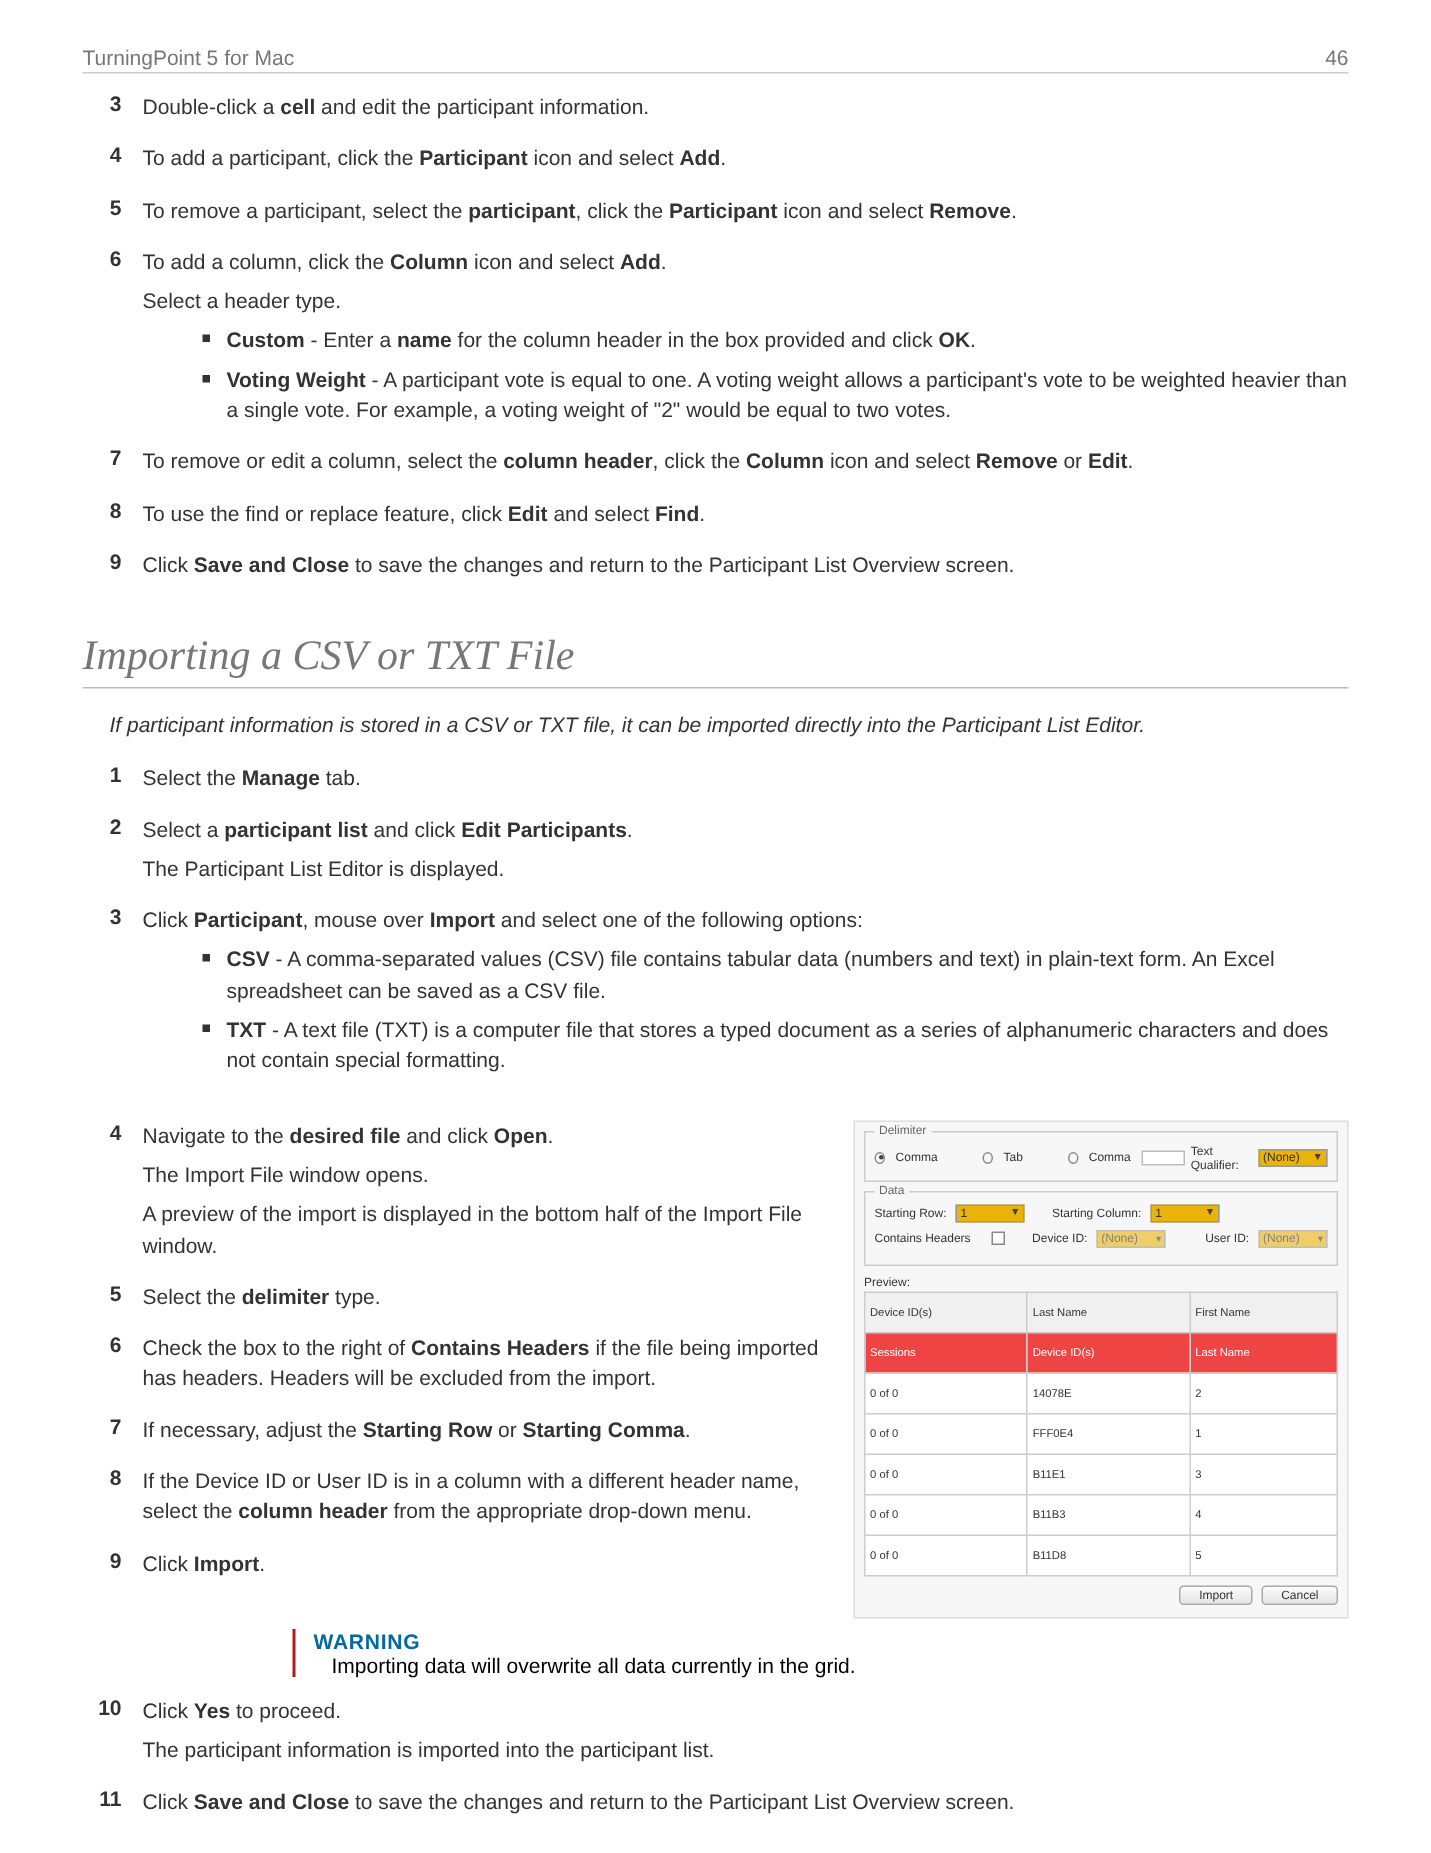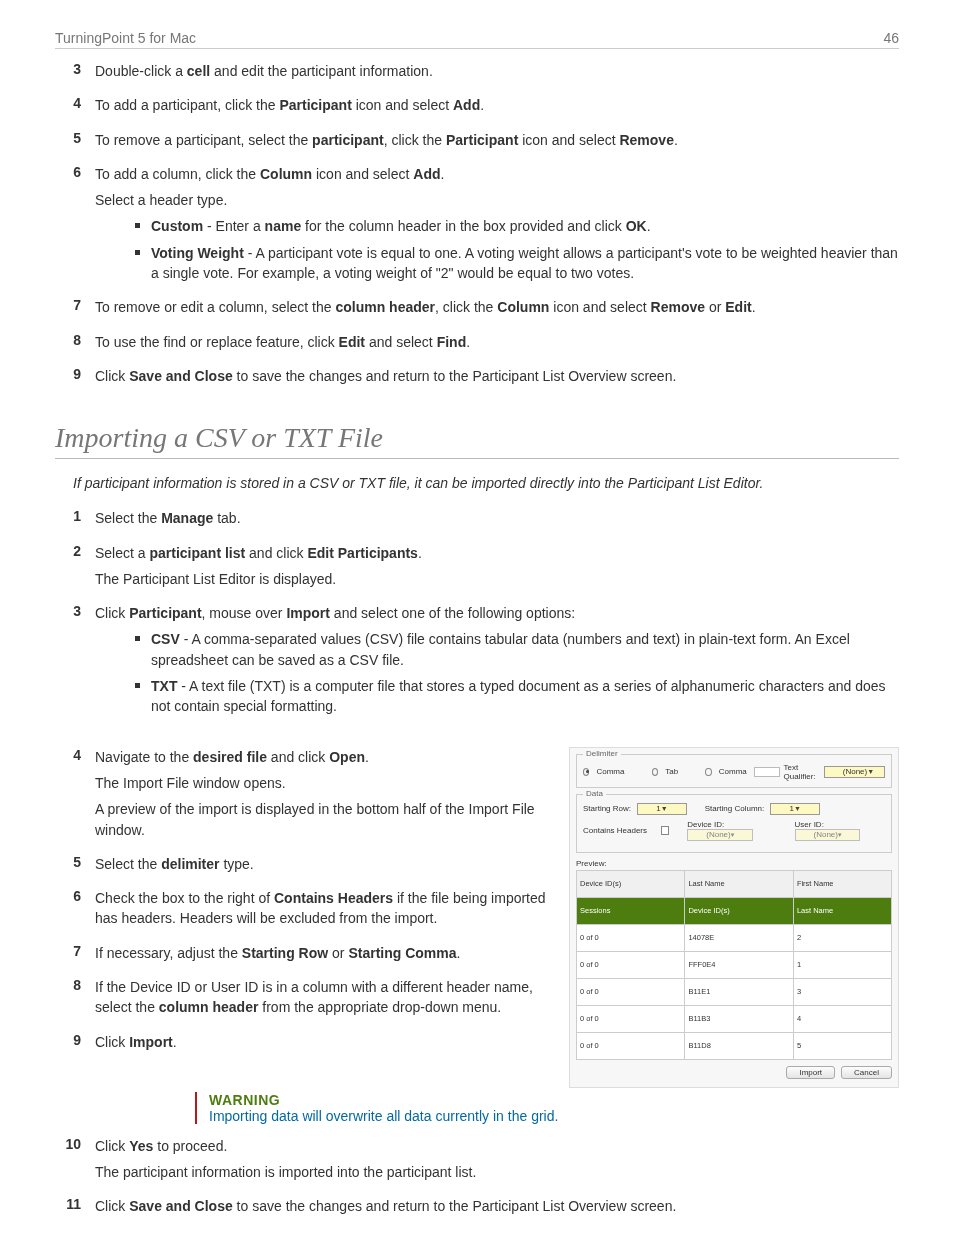--- a/index.html
+++ b/index.html
@@ -10,38 +10,38 @@
   ol.steps > li { display:flex; margin:0 0 8px 0; }
   ol.steps > li .num { width:40px; text-align:right; font-weight:bold; padding-right:14px; flex-shrink:0; }
   ol.steps > li .body { flex:1; }
   ol.steps > li .body p { margin:0 0 6px 0; line-height:1.45; }
   ul.disc { list-style:none; padding-left:0; margin:4px 0 4px 40px; }
   ul.disc > li { position:relative; padding-left:16px; margin-bottom:6px; line-height:1.45; }
   ul.disc > li:before { content:""; position:absolute; left:0; top:7px; width:5px; height:5px; background:#333; border-radius:0; }
   h2.section { font-family: Georgia, 'Times New Roman', serif; font-style:italic; font-weight:normal; color:#777; font-size:28px; border-bottom:1px solid #bbb; padding-bottom:4px; margin:30px 0 14px 0; }
   .intro { margin:0 0 14px 18px; line-height:1.5;font-style:italic; }
   .warn-box { margin:4px 0 12px 140px; padding-left:12px; border-left:2.5px solid #b51a1a; }
-  .warn-title { color:#4d7c0f; font-weight:bold; letter-spacing:0.5px; }
-  .warn-text { color:#0369a1; }
+  .warn-title { color:#0369a1; font-weight:bold; letter-spacing:0.5px; }
+  .warn-text { color:#000000;margin-left:12px; }
   .screenshot { border:1px solid #ddd; background:#f7f7f7; width:330px; font-size:8px; color:#333; padding:6px 6px 8px 6px; }
   .fs { border:1px solid #ccc; padding:8px 6px 6px 6px; margin-bottom:6px; position:relative; background:#f7f7f7; }
   .fs-legend { position:absolute; top:-6px; left:6px; background:#f7f7f7; padding:0 3px; color:#666; }
   .del-row { display:flex; align-items:center; gap:4px; }
   .radio { display:inline-block; width:8px; height:8px; border:1px solid #888; border-radius:50%; margin-right:3px; position:relative; }
   .radio.sel:after { content:""; position:absolute; left:1.5px; top:1.5px; width:3px; height:3px; background:#444; border-radius:50%; }
   .obox { border:1px solid #bbb; background:#fff; height:10px; width:34px; display:inline-block; vertical-align:middle; }
-  .sel-box { border:1px solid #999; background:#fef9c3; padding:0 18px; display:inline-flex; align-items:center; height:12px; min-width:46px; }
+  .sel-box { border:1px solid #999; background:#eab308; padding:0 2px; display:inline-flex; align-items:center; height:12px; min-width:46px; }
   .sel-box .arr { margin-left:auto; font-size:7px; color:#444; }
   .data-row { display:flex; align-items:center; margin-bottom:5px; }
   .data-row .lab { white-space:nowrap; margin-right:4px; }
   .chk { display:inline-block; width:9px; height:9px; border:1px solid #888; background:#fff; vertical-align:middle; }
   table.prev { width:100%; border-collapse:collapse; background:#fff; font-size:7.5px; }
   table.prev th, table.prev td { border:1px solid #ccc; padding:1px 3px; text-align:left; height:27px; }
   table.prev th { background:#f0f0f0; font-weight:normal; }
-  table.prev tr.selrow td { background:#4d7c0f; color:#fff; }
+  table.prev tr.selrow td { background:#ef4444; color:#fff; }
   .btn-row { display:flex; justify-content:flex-end; gap:6px; margin-top:6px; }
   .winbtn { border:1px solid #aaa; border-radius:3px; background:linear-gradient(#fdfdfd,#e4e4e4); padding:1px 12px; font-size:8px; }
   .row-wrap { display:flex; gap:18px; align-items:flex-start; }
   .row-wrap .left { flex:1; }
 </style>
 </head>
 <body>
 
 <div class="page">
   <div class="header-line">

